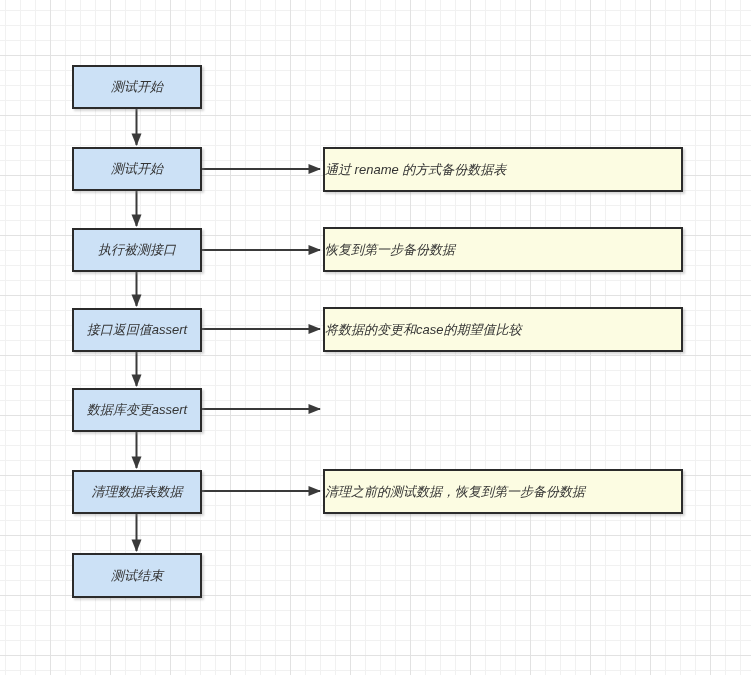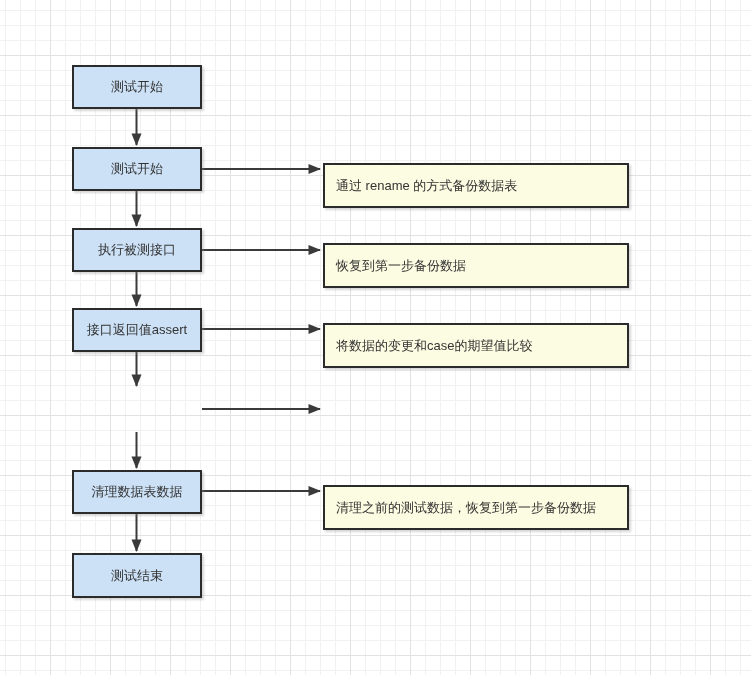--- a/index.html
+++ b/index.html
@@ -13,20 +13,21 @@
     height: 675px;
     overflow: hidden;
     background-color: #ffffff;
     background-image:
       linear-gradient(to right, #e2e2e2 1px, transparent 1px),
       linear-gradient(to bottom, #e2e2e2 1px, transparent 1px),
       linear-gradient(to right, #f1f1f1 1px, transparent 1px),
       linear-gradient(to bottom, #f1f1f1 1px, transparent 1px);
     background-size: 60px 60px, 60px 60px, 15px 15px, 15px 15px;
     background-position: 50px 0, 0 55px, 5px 0, 0 10px;
+    font-style: italic;
   }
   .edges {
     position: absolute;
     left: 0; top: 0;
     width: 751px; height: 675px;
     pointer-events: none;
   }
   .edges path.line {
     stroke: var(--arrow, #3a3a3a);
     stroke-width: 2;
@@ -46,26 +47,24 @@
   }
   .node {
     left: 72px;
     width: 130px;
     height: 44px;
     background: var(--node-fill, #cce1f6);
     justify-content: center;
   }
   .note {
     left: 323px;
-    width: 306px;
+    width: 360px;
     height: 45px;
     background: var(--note-fill, #fcfce2);
     justify-content: flex-start;
-    padding-left: 11px;
-    margin-top: 16px;
   }
   .watermark {
     position: absolute;
     right: 6px;
     bottom: 9px;
     font-size: 13px;
     color: #dedede;
     letter-spacing: 0.5px;
   }
 </style>
@@ -92,20 +91,21 @@
     <path class="line" d="M202,250 L320,250" marker-end="url(#arrowhead)"></path>
     <path class="line" d="M202,329 L320,329" marker-end="url(#arrowhead)"></path>
     <path class="line" d="M202,409 L320,409" marker-end="url(#arrowhead)"></path>
     <path class="line" d="M202,491 L320,491" marker-end="url(#arrowhead)"></path>
   </svg>
 
   <div class="node" style="top:65px">测试开始</div>
   <div class="node" style="top:147px">测试开始</div>
   <div class="node" style="top:228px">执行被测接口</div>
   <div class="node" style="top:308px">接口返回值assert</div>
+  <div class="node" style="top:388px">数据库变更assert</div>
   <div class="node" style="top:470px">清理数据表数据</div>
   <div class="node" style="top:553px;height:45px">测试结束</div>
 
   <div class="note" style="top:147px">通过 rename 的方式备份数据表</div>
   <div class="note" style="top:227px">恢复到第一步备份数据</div>
   <div class="note" style="top:307px">将数据的变更和case的期望值比较</div>
   <div class="note" style="top:469px">清理之前的测试数据，恢复到第一步备份数据</div>
 
 </div>
 

